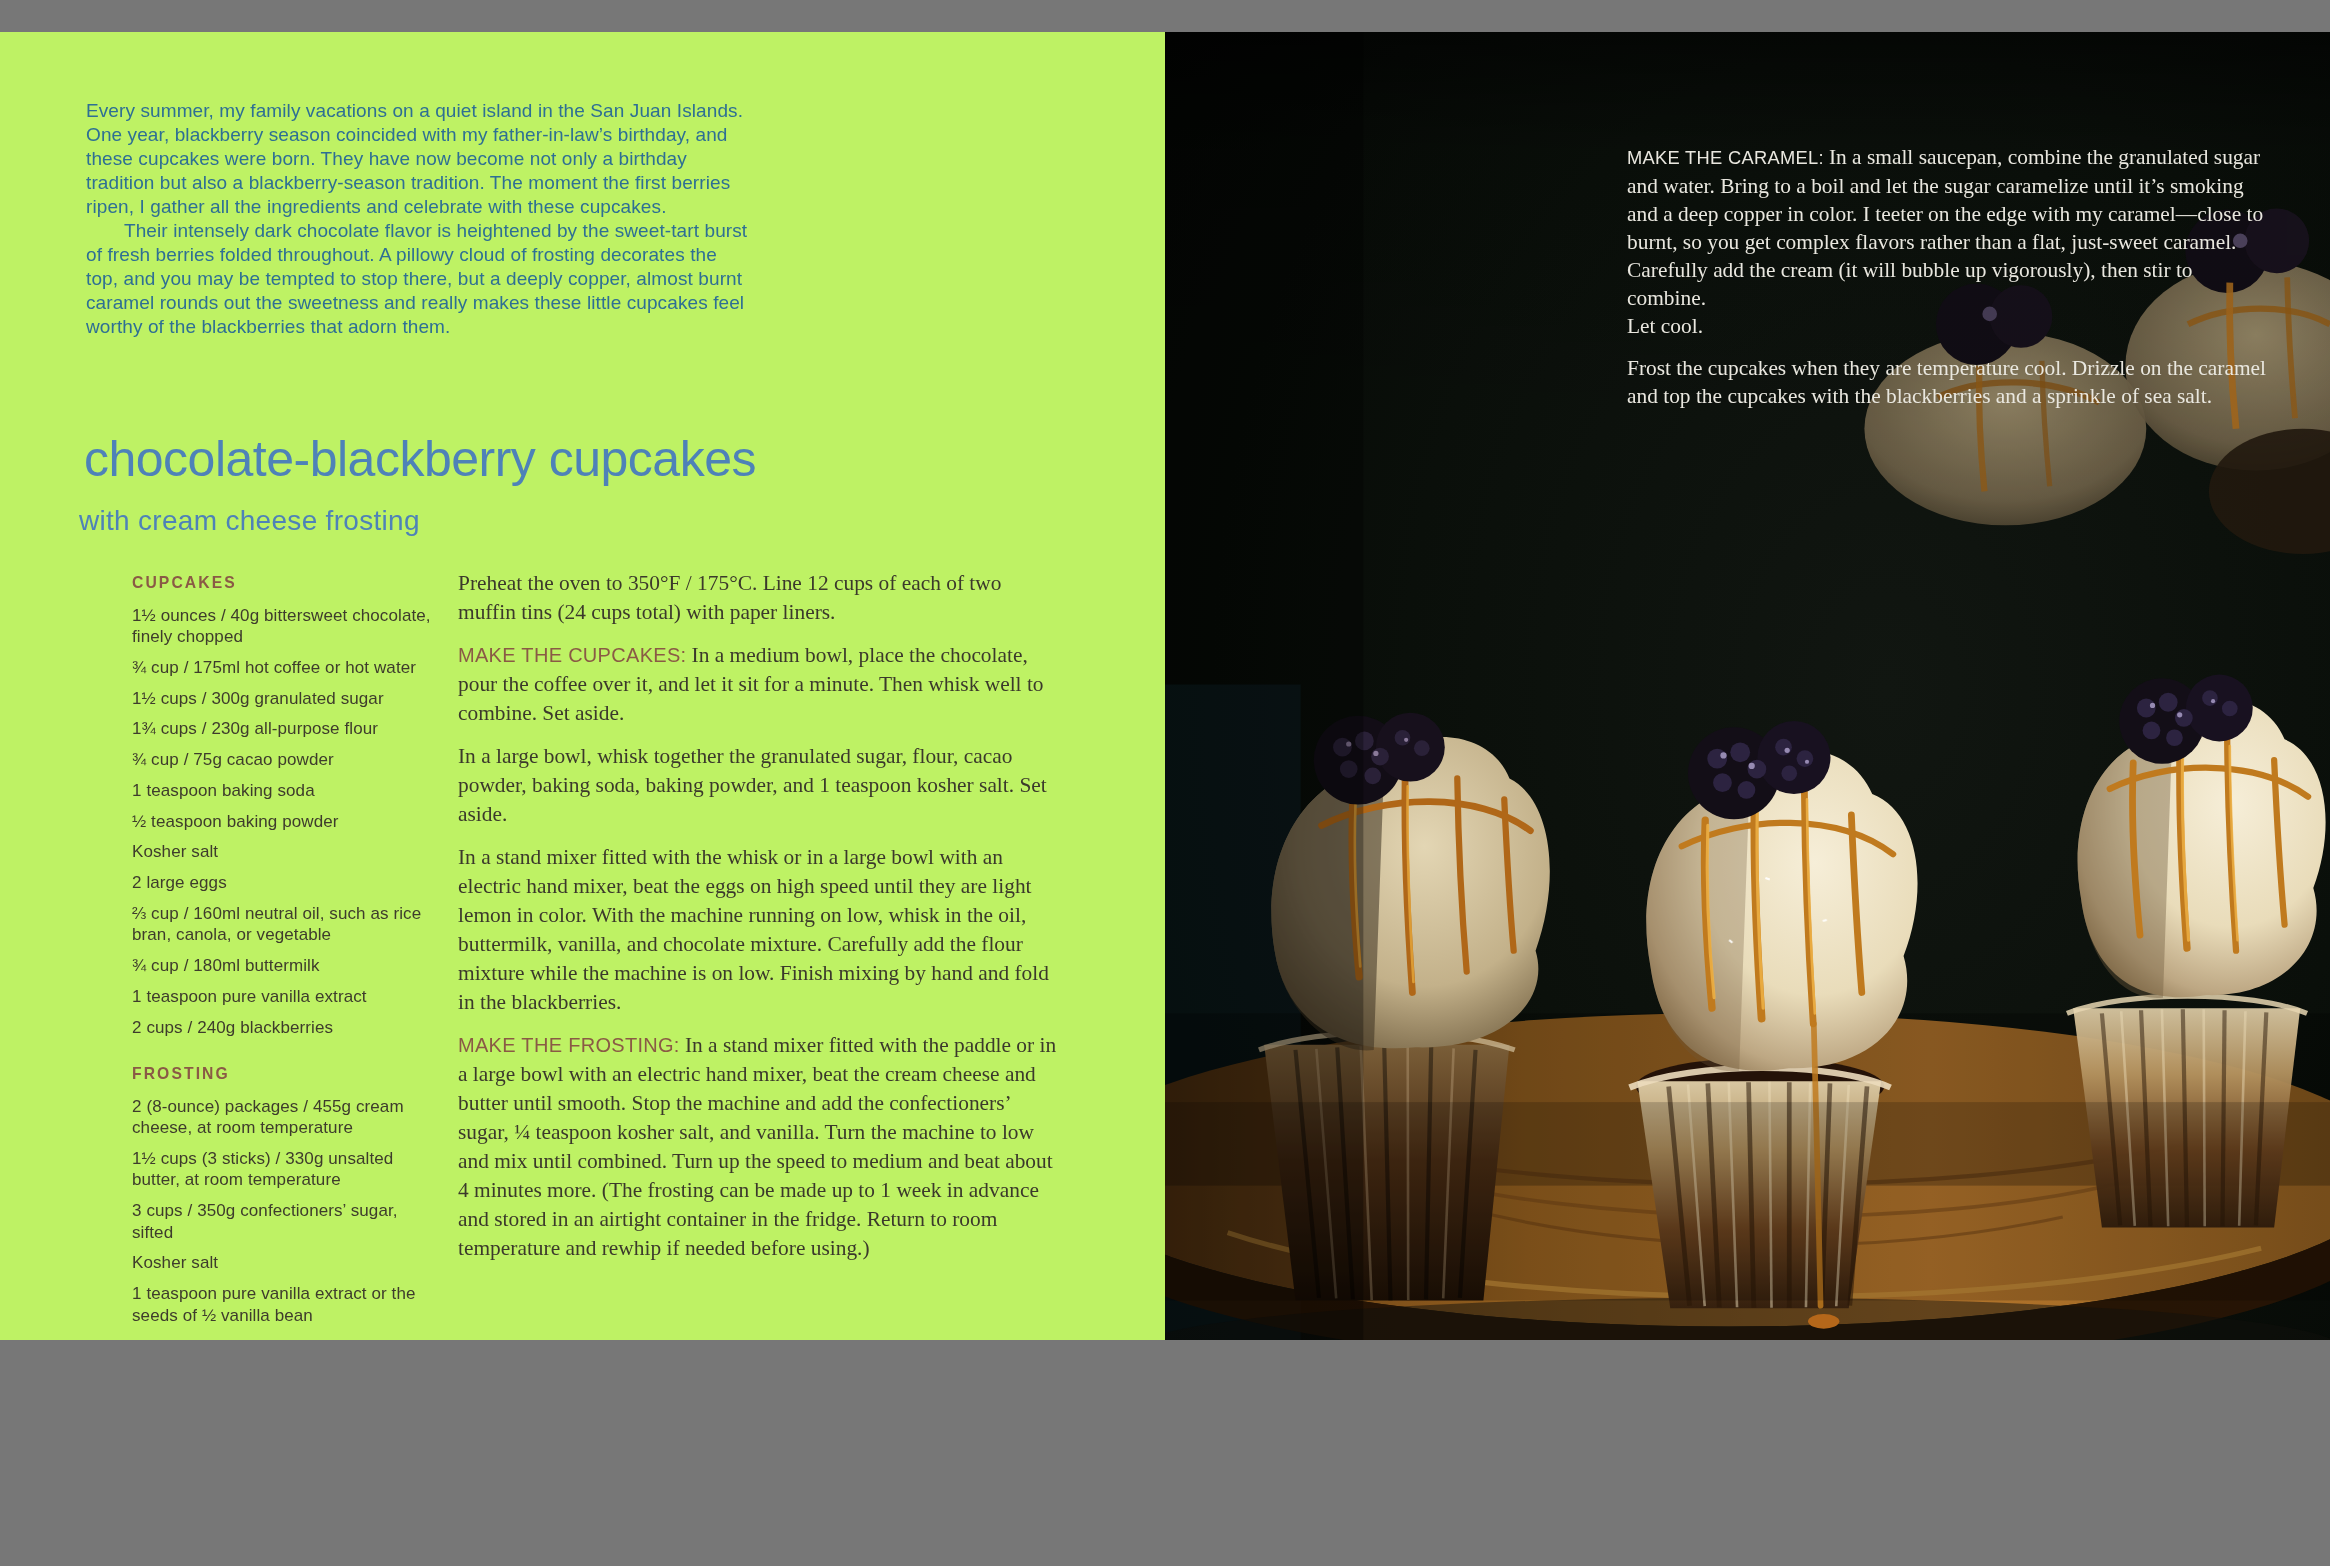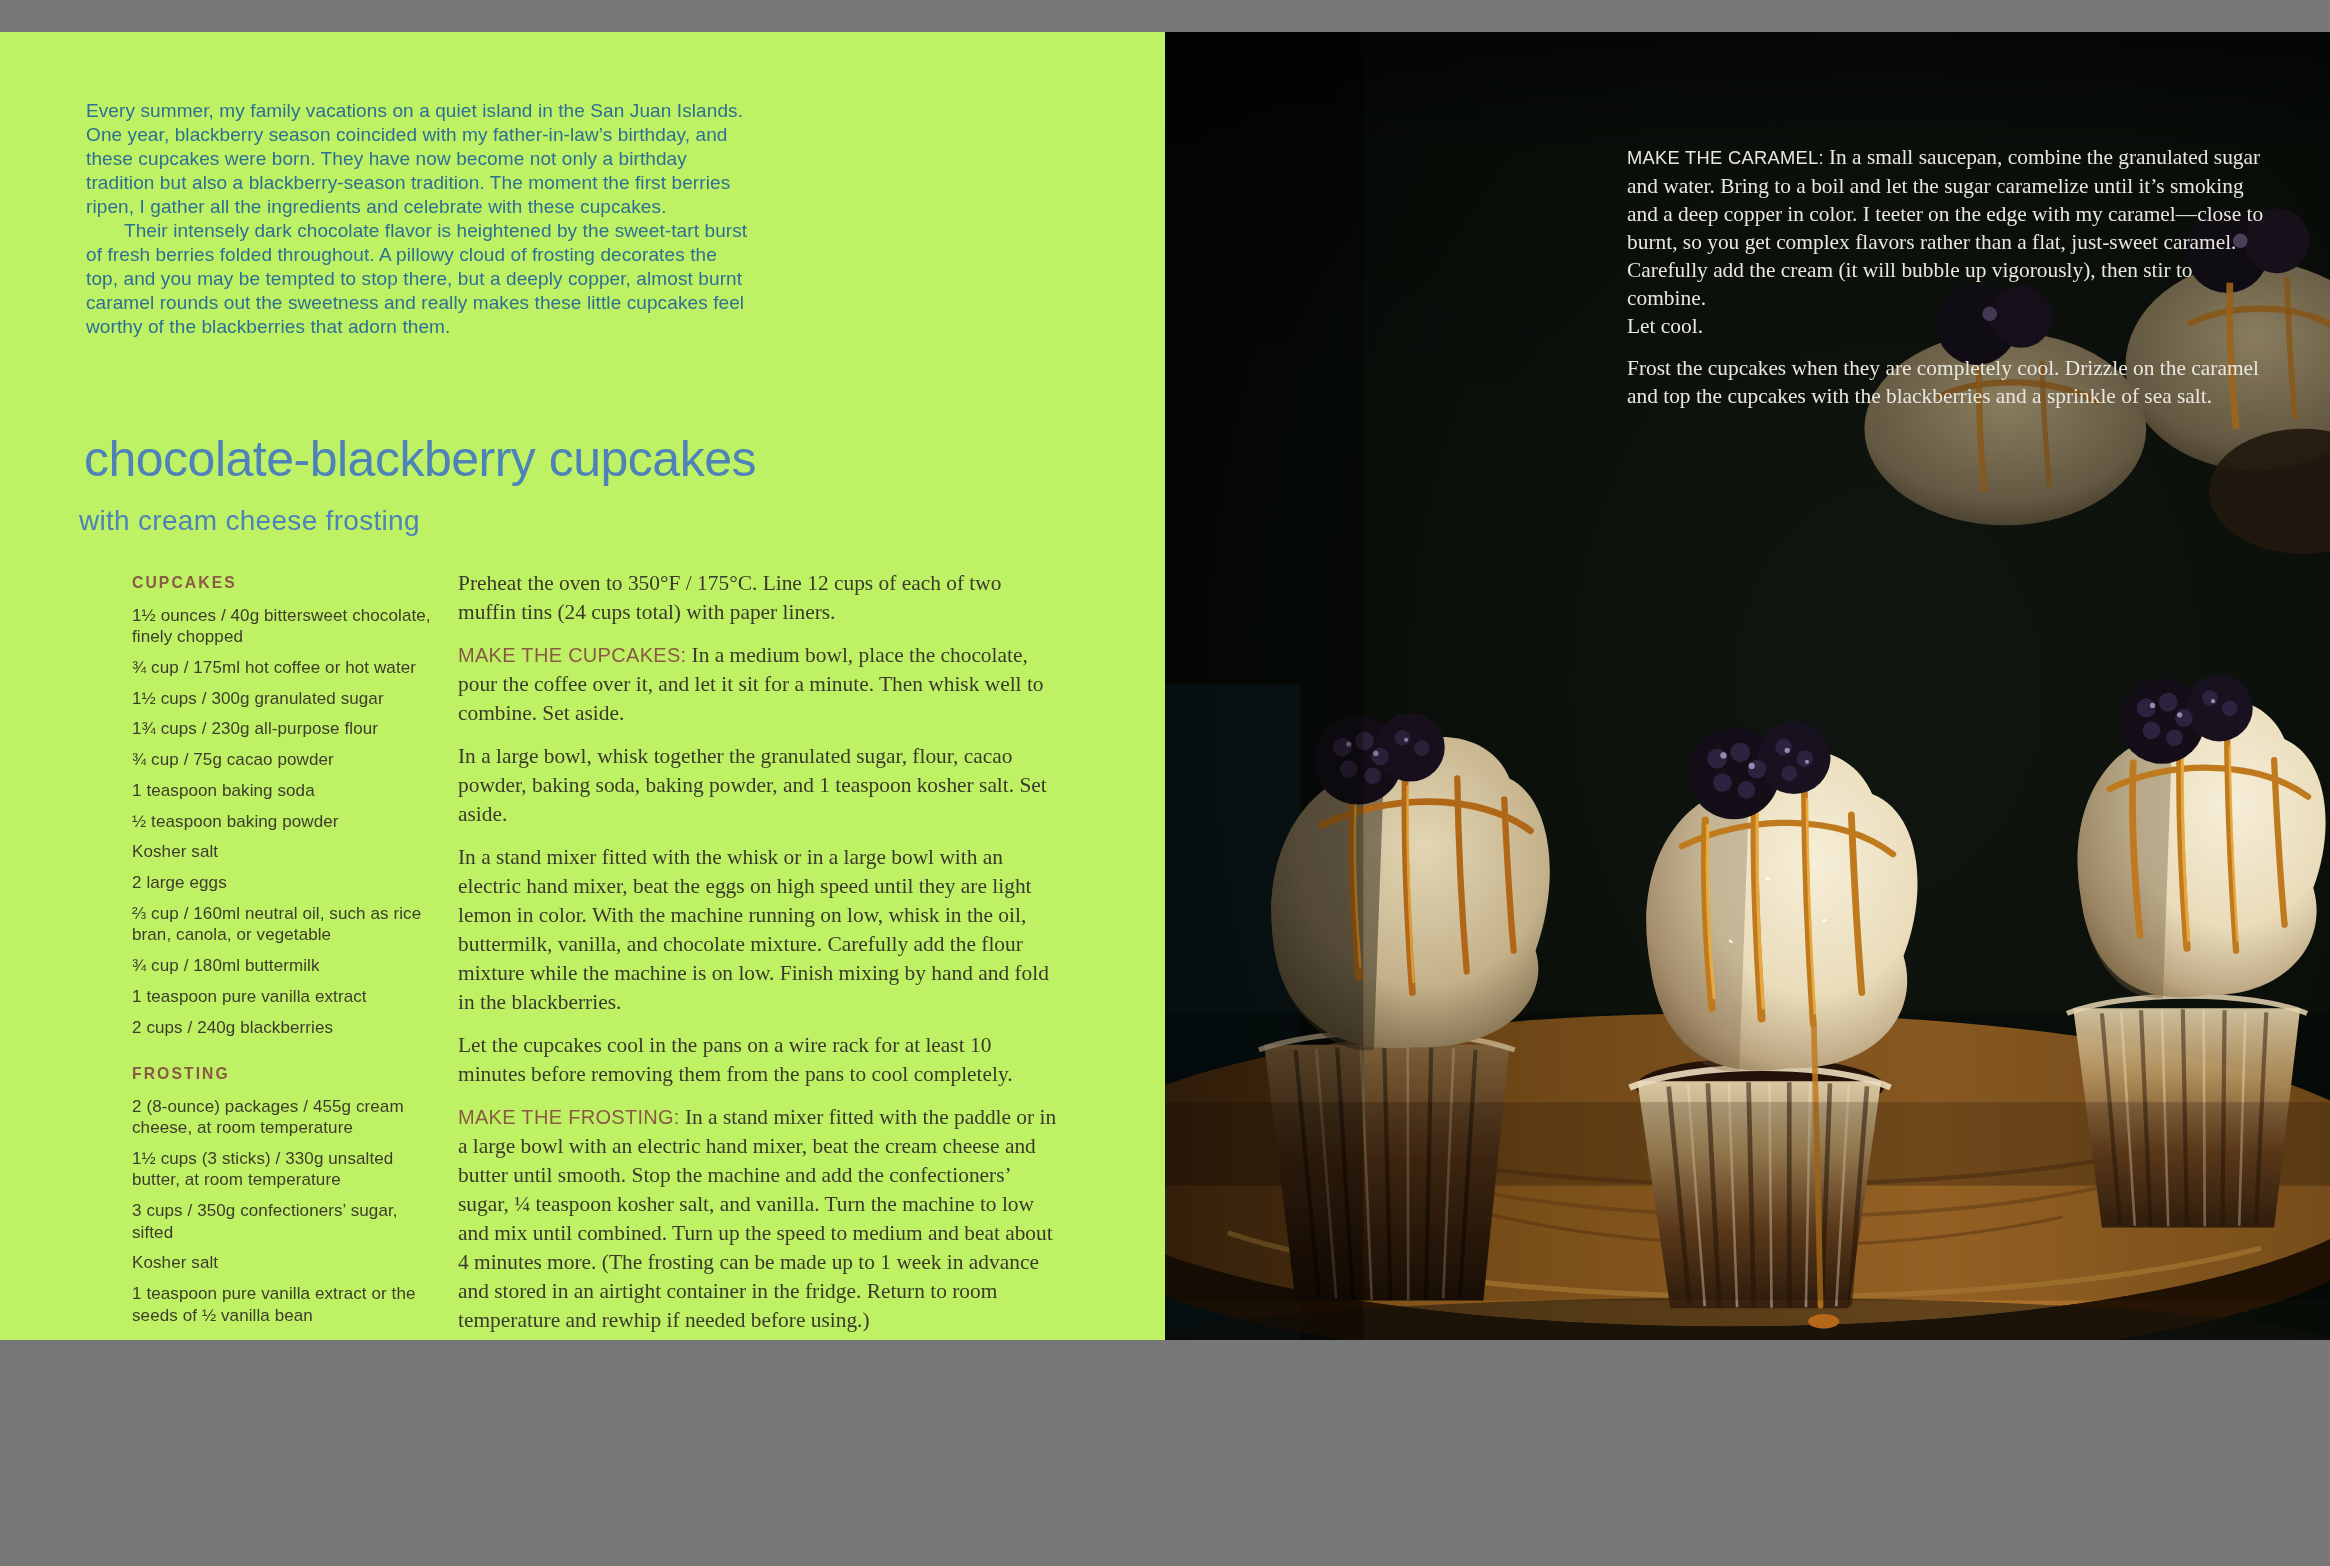--- a/index.html
+++ b/index.html
@@ -119,21 +119,20 @@
     <p class="ing" data-name="ingredient-item">3 cups / 350g confectioners’ sugar, sifted</p>
     <p class="ing" data-name="ingredient-item">Kosher salt</p>
     <p class="ing" data-name="ingredient-item">1 teaspoon pure vanilla extract or the seeds of ½ vanilla bean</p>
   </div>
 
   <div class="instr-col" data-name="instructions-column">
     <p class="para" data-name="instruction-paragraph"><span>Preheat the oven to 350°F / 175°C. Line 12 cups of each of two muffin tins (24 cups total) with paper liners.</span></p>
     <p class="para" data-name="instruction-paragraph"><span class="lead" data-name="make-cupcakes-lead">MAKE THE CUPCAKES:</span><span>In a medium bowl, place the chocolate, pour the coffee over it, and let it sit for a minute. Then whisk well to combine. Set aside.</span></p>
     <p class="para" data-name="instruction-paragraph"><span>In a large bowl, whisk together the granulated sugar, flour, cacao powder, baking soda, baking powder, and 1 teaspoon kosher salt. Set aside.</span></p>
     <p class="para" data-name="instruction-paragraph"><span>In a stand mixer fitted with the whisk or in a large bowl with an electric hand mixer, beat the eggs on high speed until they are light lemon in color. With the machine running on low, whisk in the oil, buttermilk, vanilla, and chocolate mixture. Carefully add the flour mixture while the machine is on low. Finish mixing by hand and fold in the blackberries.</span></p>
-    <p class="para" data-name="instruction-paragraph"><span>Let the cupcakes cool in the pans on a wire rack for at least 10 minutes before removing them from the pans to cool completely.</span></p>
     <p class="para" data-name="instruction-paragraph"><span class="lead" data-name="make-frosting-lead">MAKE THE FROSTING:</span><span>In a stand mixer fitted with the paddle or in a large bowl with an electric hand mixer, beat the cream cheese and butter until smooth. Stop the machine and add the confectioners’ sugar, ¼ teaspoon kosher salt, and vanilla. Turn the machine to low and mix until combined. Turn up the speed to medium and beat about 4 minutes more. (The frosting can be made up to 1 week in advance and stored in an airtight container in the fridge. Return to room temperature and rewhip if needed before using.)</span></p>
   </div>
 
   <div class="footer-left" data-name="left-page-footer">
     <span class="pageno" data-name="left-page-number">138</span><span data-name="book-title">rooted kitchen</span>
   </div>
 
   <div class="photo-page" data-name="photo-page">
 
     <svg class="photo-svg" data-name="cupcake-photo" viewBox="0 0 2232 3000" preserveAspectRatio="none" aria-hidden="true">
@@ -388,21 +387,21 @@
       </g>
 
       <rect x="0" y="0" width="2232" height="900" fill="url(#vignette)"></rect>
       <rect x="0" y="0" width="380" height="3000" fill="#000000" opacity="0.30"></rect>
       <rect x="0" y="2050" width="2232" height="380" fill="#000000" opacity="0.18"></rect>
     </svg>
 
 
     <div class="right-instr" data-name="caramel-instructions-column">
       <p class="para-light" data-name="instruction-paragraph"><span class="lead" data-name="make-caramel-lead">MAKE THE CARAMEL:</span><span>In a small saucepan, combine the granulated sugar and water. Bring to a boil and let the sugar caramelize until it’s smoking and a deep copper in color. I teeter on the edge with my caramel—close to burnt, so you get complex flavors rather than a flat, just-sweet caramel. Carefully add the cream (it will bubble up vigorously), then stir to combine.</span><span class="block">Let cool.</span></p>
-      <p class="para-light" data-name="instruction-paragraph"><span>Frost the cupcakes when they are completely cool. Drizzle on the caramel and top the cupcakes with the blackberries and a sprinkle of sea salt.</span></p>
+      <p class="para-light" data-name="instruction-paragraph"><span>Frost the cupcakes when they are temperature cool. Drizzle on the caramel and top the cupcakes with the blackberries and a sprinkle of sea salt.</span></p>
     </div>
 
     <div class="footer-right" data-name="right-page-footer">
       <span class="section" data-name="section-name">combine</span><span data-name="right-page-number">139</span>
     </div>
   </div>
 
 </div>
 
 

